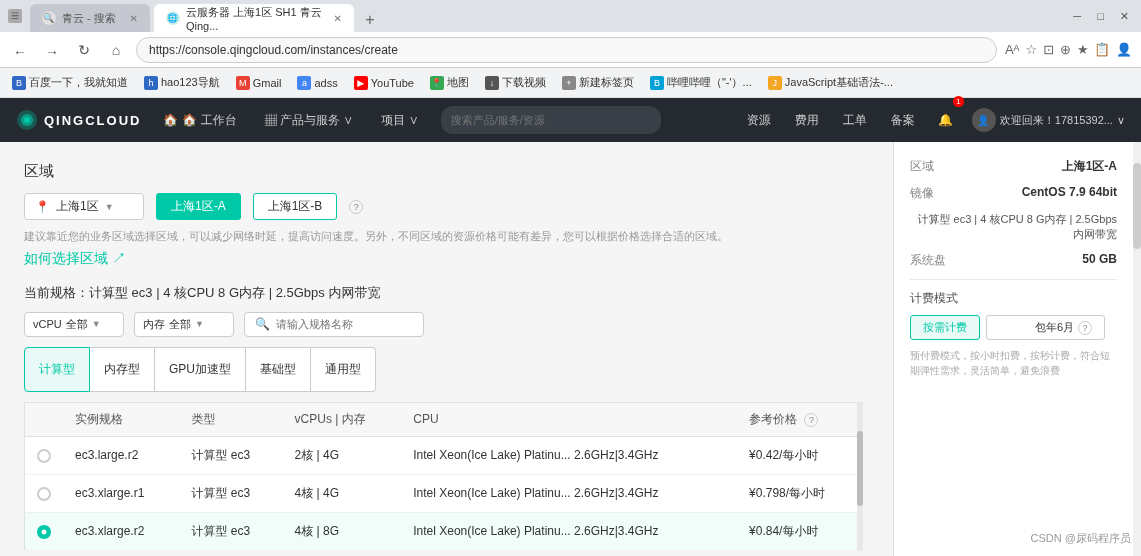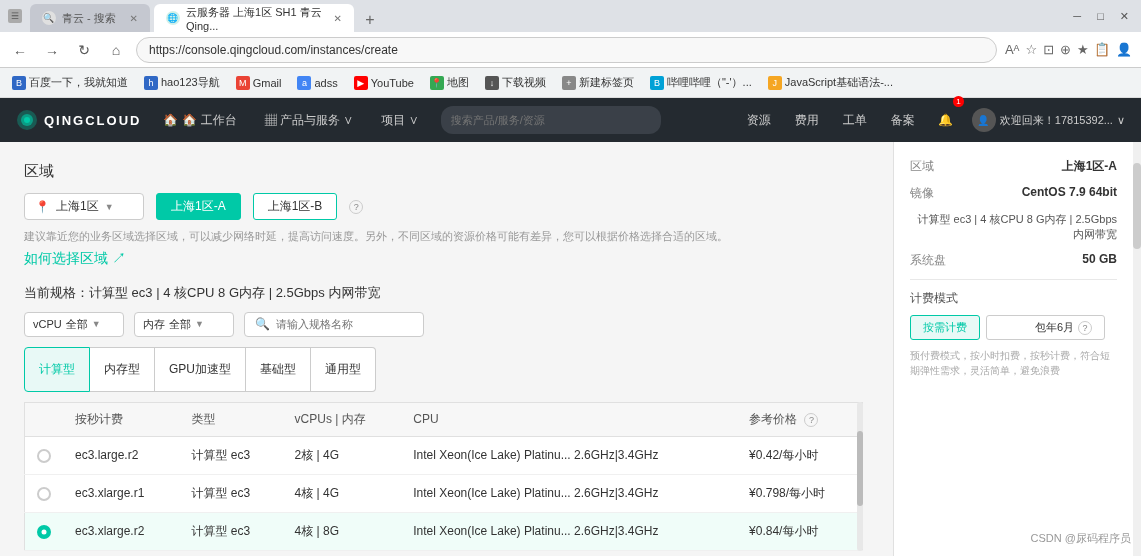--- a/index.html
+++ b/index.html
@@ -278,21 +278,21 @@
           <div class="type-tab">
             <span>通用型</span>
           </div>
         </div>
 
         <div style="position:relative; overflow:hidden; border-right:6px solid transparent;">
           <table class="spec-table">
             <thead>
               <tr>
                 <th style="width:30px;"></th>
-                <th>按秒计费</th>
+                <th>实例规格</th>
                 <th>类型</th>
                 <th>vCPUs | 内存</th>
                 <th>CPU</th>
                 <th>
                   <span>参考价格</span>
                   <span class="question-mark" style="margin-left:4px;">?</span>
                 </th>
               </tr>
             </thead>
             <tbody>

